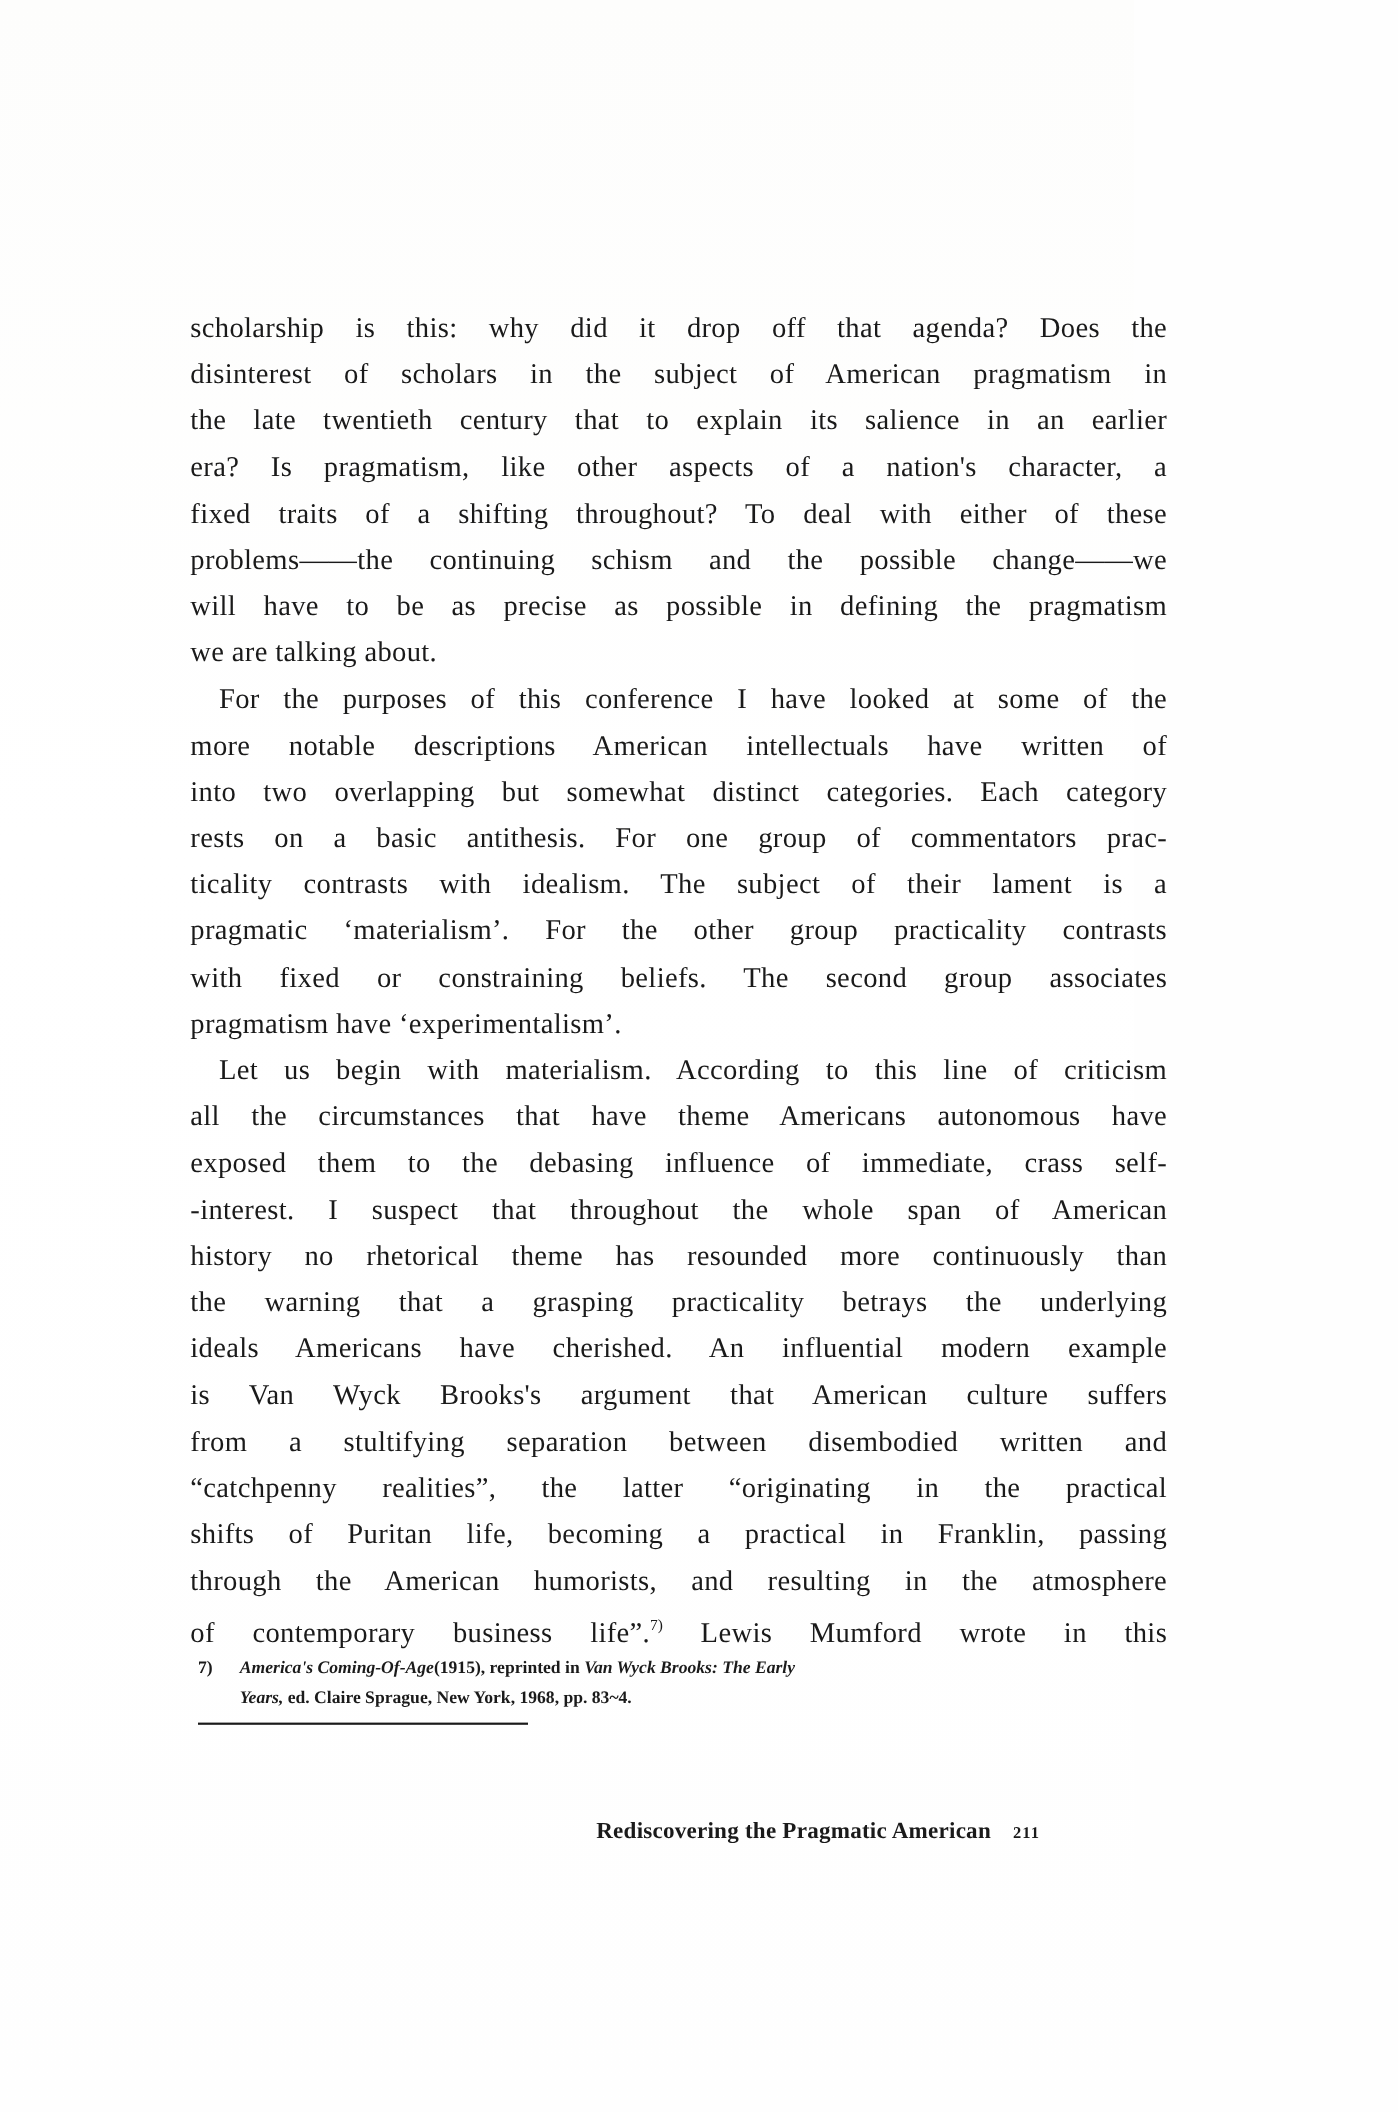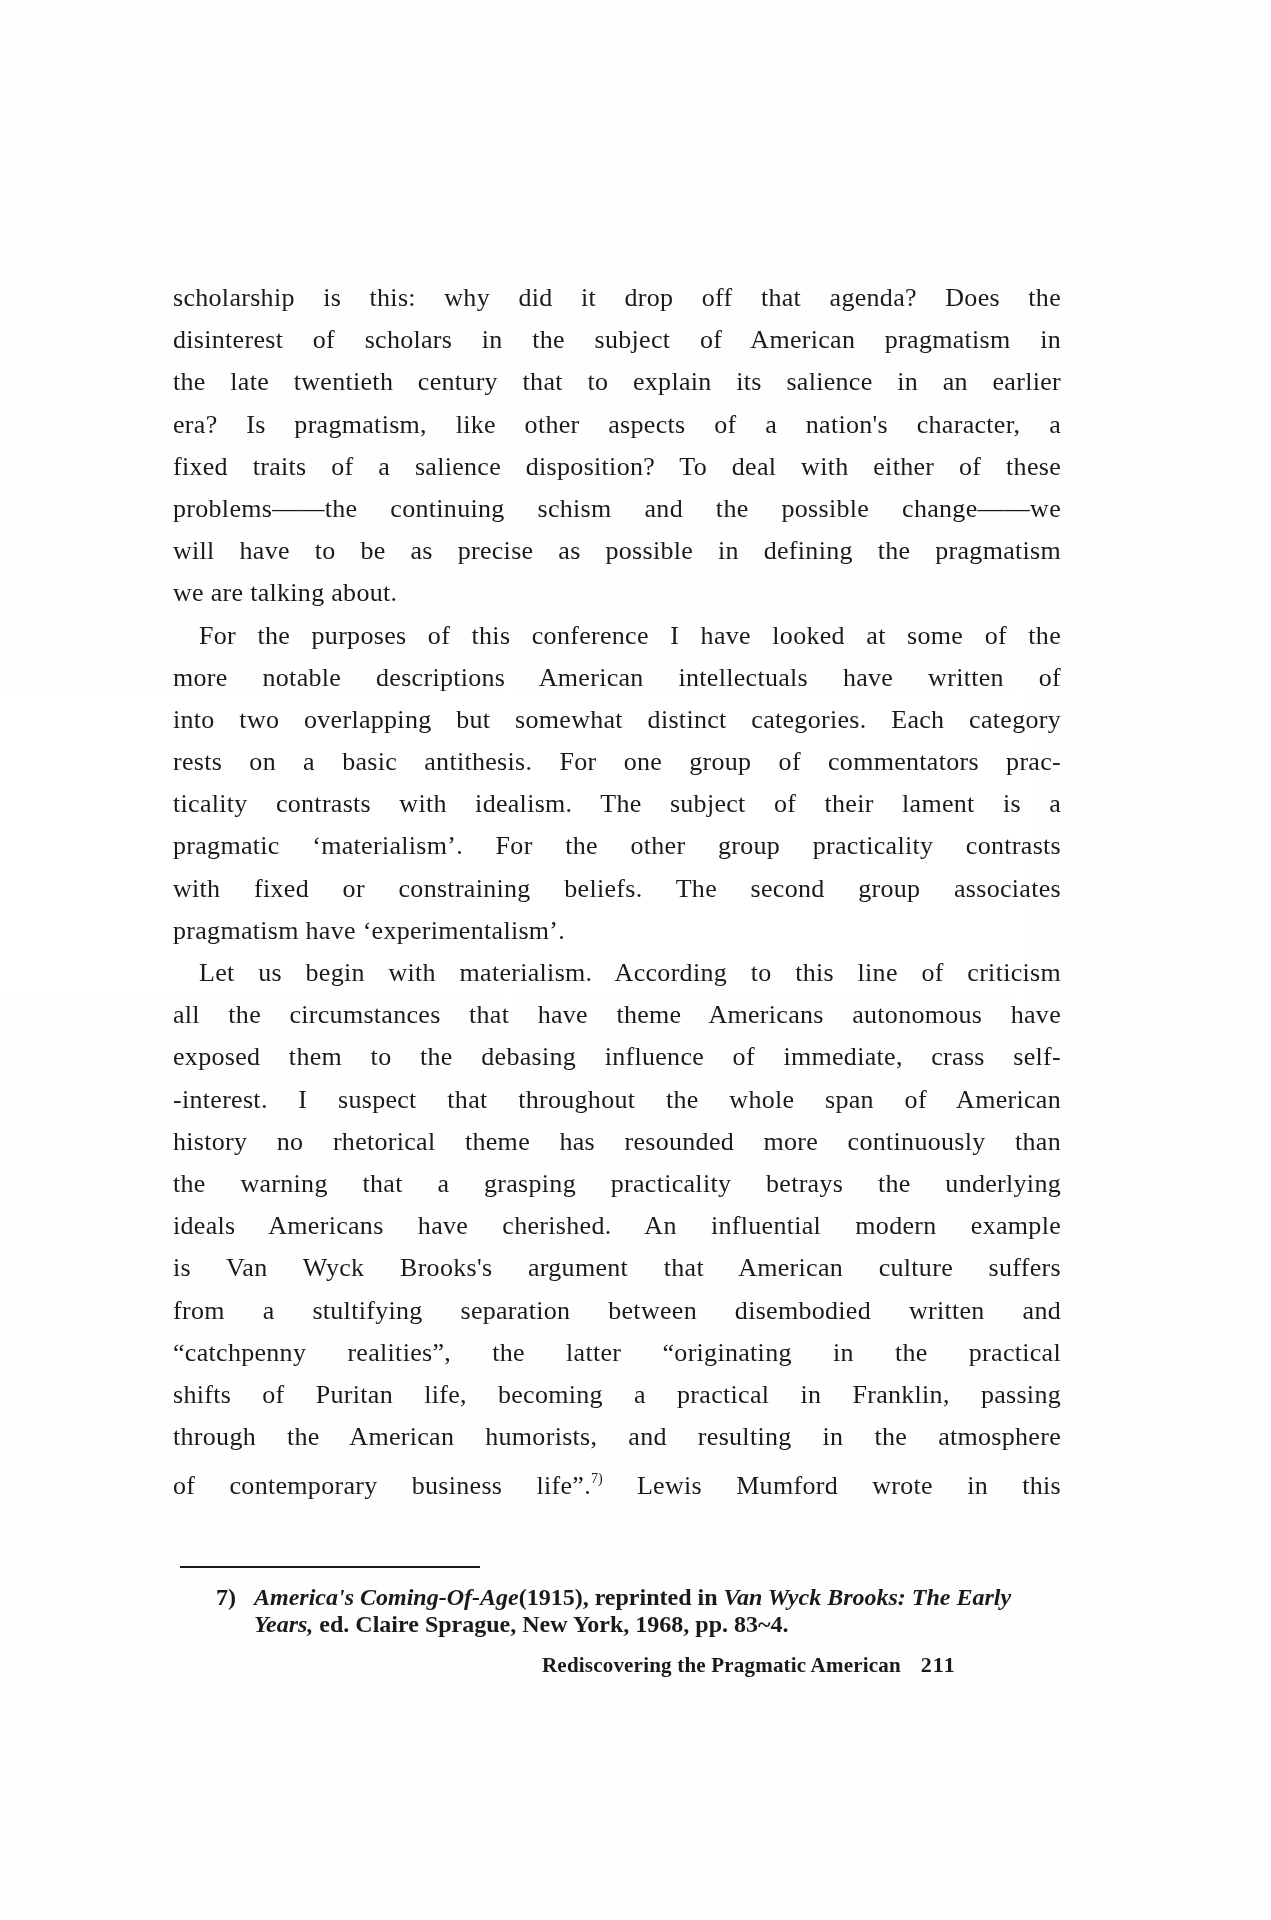--- a/index.html
+++ b/index.html
@@ -54,28 +54,27 @@
       position: absolute;
       left: 180px;
       top: 1566px;
       width: 300px;
       height: 0;
       border-top: 2.5px solid #1a1a1a;
     }
     .footnotes {
       position: absolute;
       left: 180px;
-      top: 1584px;
+      top: 1503px;
       width: 880px;
       font-family: "Liberation Serif", "DejaVu Serif", serif;
-      font-size: 24px;
+      font-size: 16px;
       line-height: 27px;
       color: #1a1a1a;
       font-weight: bold;
-      margin-left: 36px;
     }
     .fn-line {
       display: block;
       white-space: nowrap;
     }
     .fn-line.cont {
       padding-left: 38px;
     }
     .fn-num {
       display: inline-block;
@@ -92,36 +91,36 @@
       font-family: "Liberation Serif", "DejaVu Serif", serif;
       font-size: 21px;
       font-weight: bold;
       color: #1a1a1a;
       letter-spacing: 0.2px;
       white-space: nowrap;
     }
     .page-number {
       display: inline-block;
       margin-left: 20px;
-      font-size: 22px;
+      font-size: 15px;
       letter-spacing: 1px;
       text-align: right;
     }
   </style>
 </head>
 <body>
 
 <div class="page">
 
   <div class="body-text">
     <span class="line">scholarship is this: why did it drop off that agenda? Does the</span>
     <span class="line">disinterest of scholars in the subject of American pragmatism in</span>
     <span class="line">the late twentieth century that to explain its salience in an earlier</span>
     <span class="line">era? Is pragmatism, like other aspects of a nation's character, a</span>
-    <span class="line">fixed traits of a salience disposition? To deal with either of these</span>
+    <span class="line">fixed traits of a shifting throughout? To deal with either of these</span>
     <span class="line">problems——the continuing schism and the possible change——we</span>
     <span class="line">will have to be as precise as possible in defining the pragmatism</span>
     <span class="line last">we are talking about.</span>
 
     <span class="line indent">For the purposes of this conference I have looked at some of the</span>
     <span class="line">more notable descriptions American intellectuals have written of</span>
     <span class="line">into two overlapping but somewhat distinct categories. Each category</span>
     <span class="line">rests on a basic antithesis. For one group of commentators prac-</span>
     <span class="line">ticality contrasts with idealism. The subject of their lament is a</span>
     <span class="line">pragmatic ‘materialism’. For the other group practicality contrasts</span>

